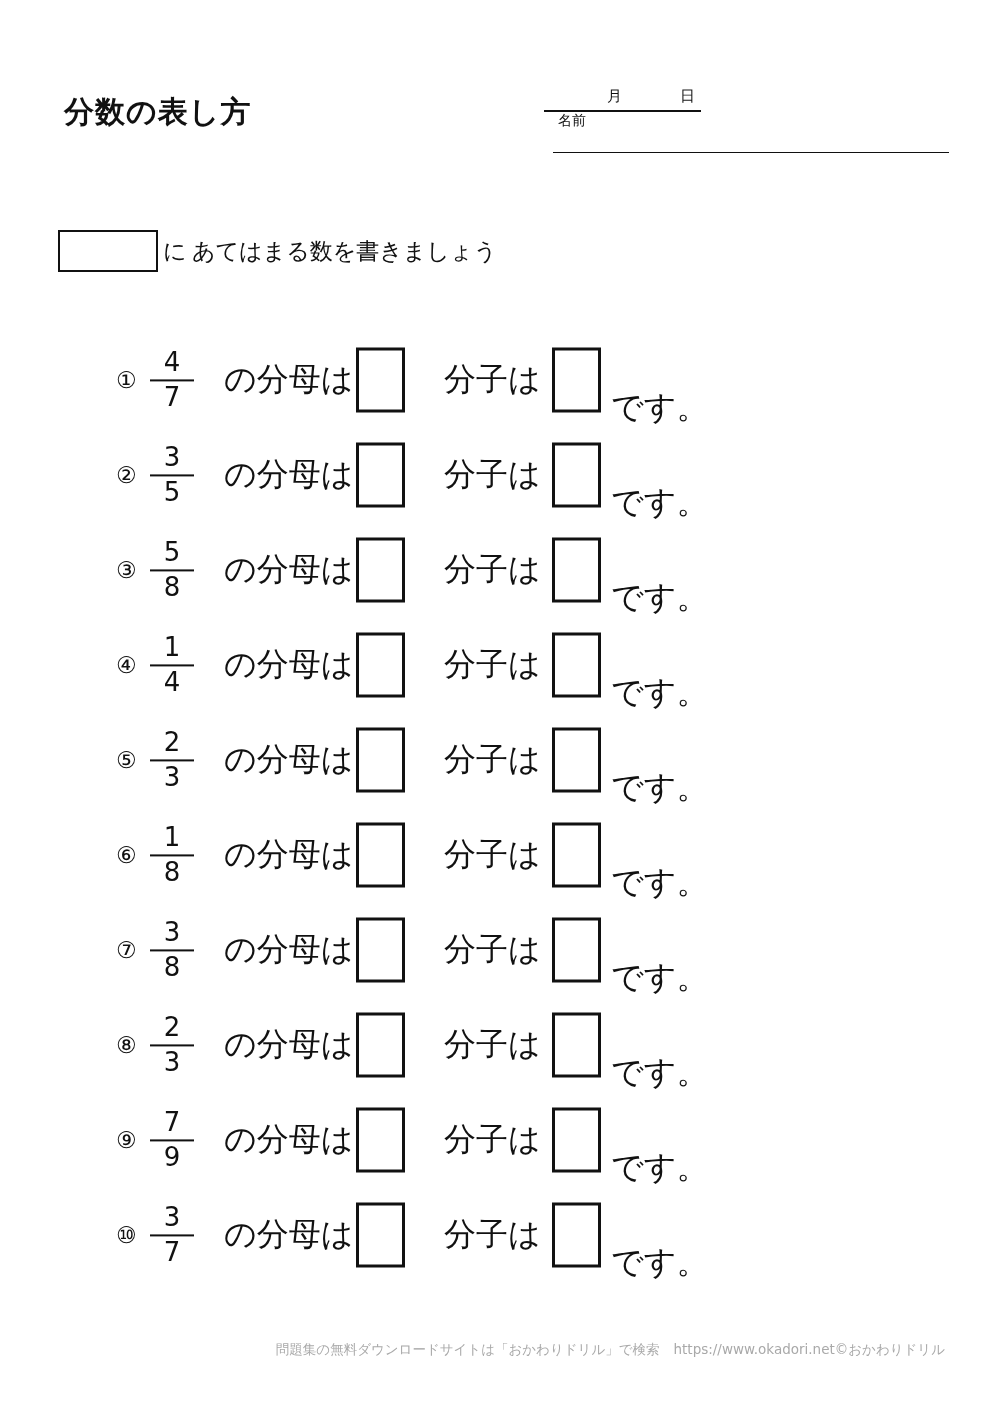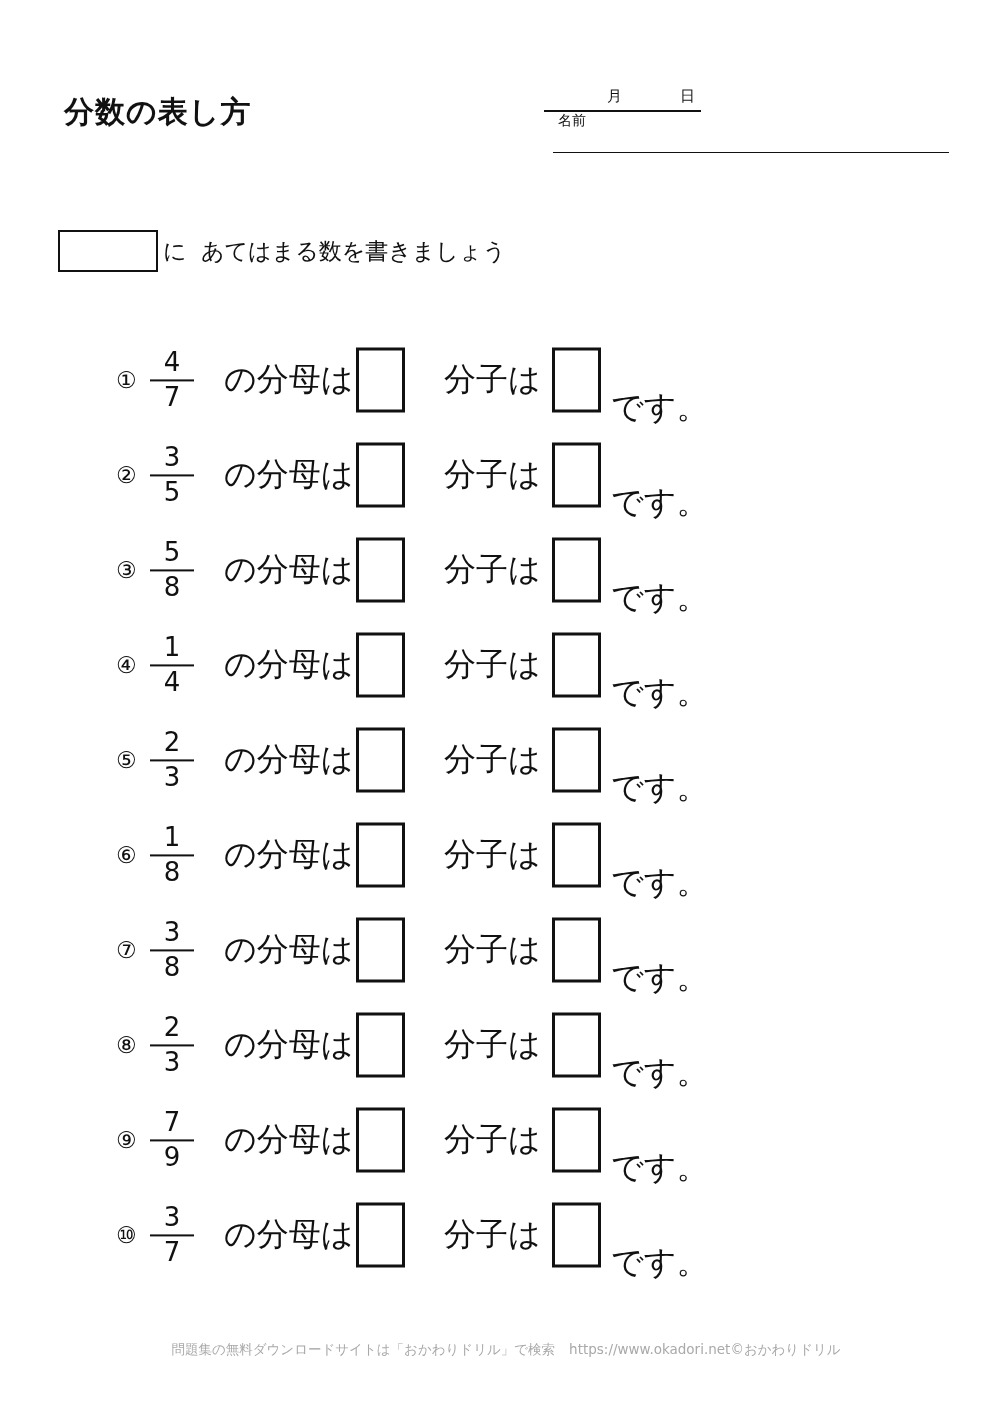--- a/index.html
+++ b/index.html
@@ -36,21 +36,21 @@
   .instruction .example-box {
     position: absolute; left: 58px; top: 0;
     width: 100px; height: 42px;
     border: 2px solid #111111; box-sizing: border-box; background: #ffffff;
   }
   .instruction .inst-particle, .instruction .inst-text {
     position: absolute; top: 50%; transform: translateY(-50%);
     font-size: 23px; white-space: nowrap;
   }
   .instruction .inst-particle { left: 163px; }
-  .instruction .inst-text { left: 201px; }
+  .instruction .inst-text { left: 192px; }
   
   #problem-list { position: absolute; left: 0; top: 0; width: 1000px; height: 1415px; }
   .problem-row { position: absolute; left: 0; width: 1000px; height: 95px; }
   .problem-row > * { position: absolute; top: 50%; transform: translateY(-50%); }
   .pnum { left: 116px; font-size: 23px; }
   .fraction { left: 150px; width: 44px; text-align: center; font-size: 26px; line-height: 1.1; }
   .fraction .numer {
     display: block; border-bottom: 2px solid #111111; padding-bottom: 2px;
   }
   .fraction .denom { display: block; padding-top: 2px; }
@@ -60,21 +60,21 @@
   .lbl-desu  { left: 611px; margin-top: 28px; }
   .ansbox {
     width: 49px; height: 65px;
     border: 3px solid #111111; box-sizing: border-box; background: #ffffff;
   }
   .box1 { left: 356px; }
   .box2 { left: 552px; }
   
   .footer {
     position: absolute; left: 67px; right: 55px; top: 1341px;
-    display: flex; justify-content: center; align-items: baseline;
+    display: flex; justify-content: flex-end; align-items: baseline;
     font-size: 13.5px; color: #a9a9a9;
   }
   .footer .site-text { white-space: nowrap; }
   .footer .site-url { margin-left: 14px; white-space: nowrap; }
 </style>
 </head>
 <body>
 
 <h1 class="page-title">分数の表し方</h1>
 

